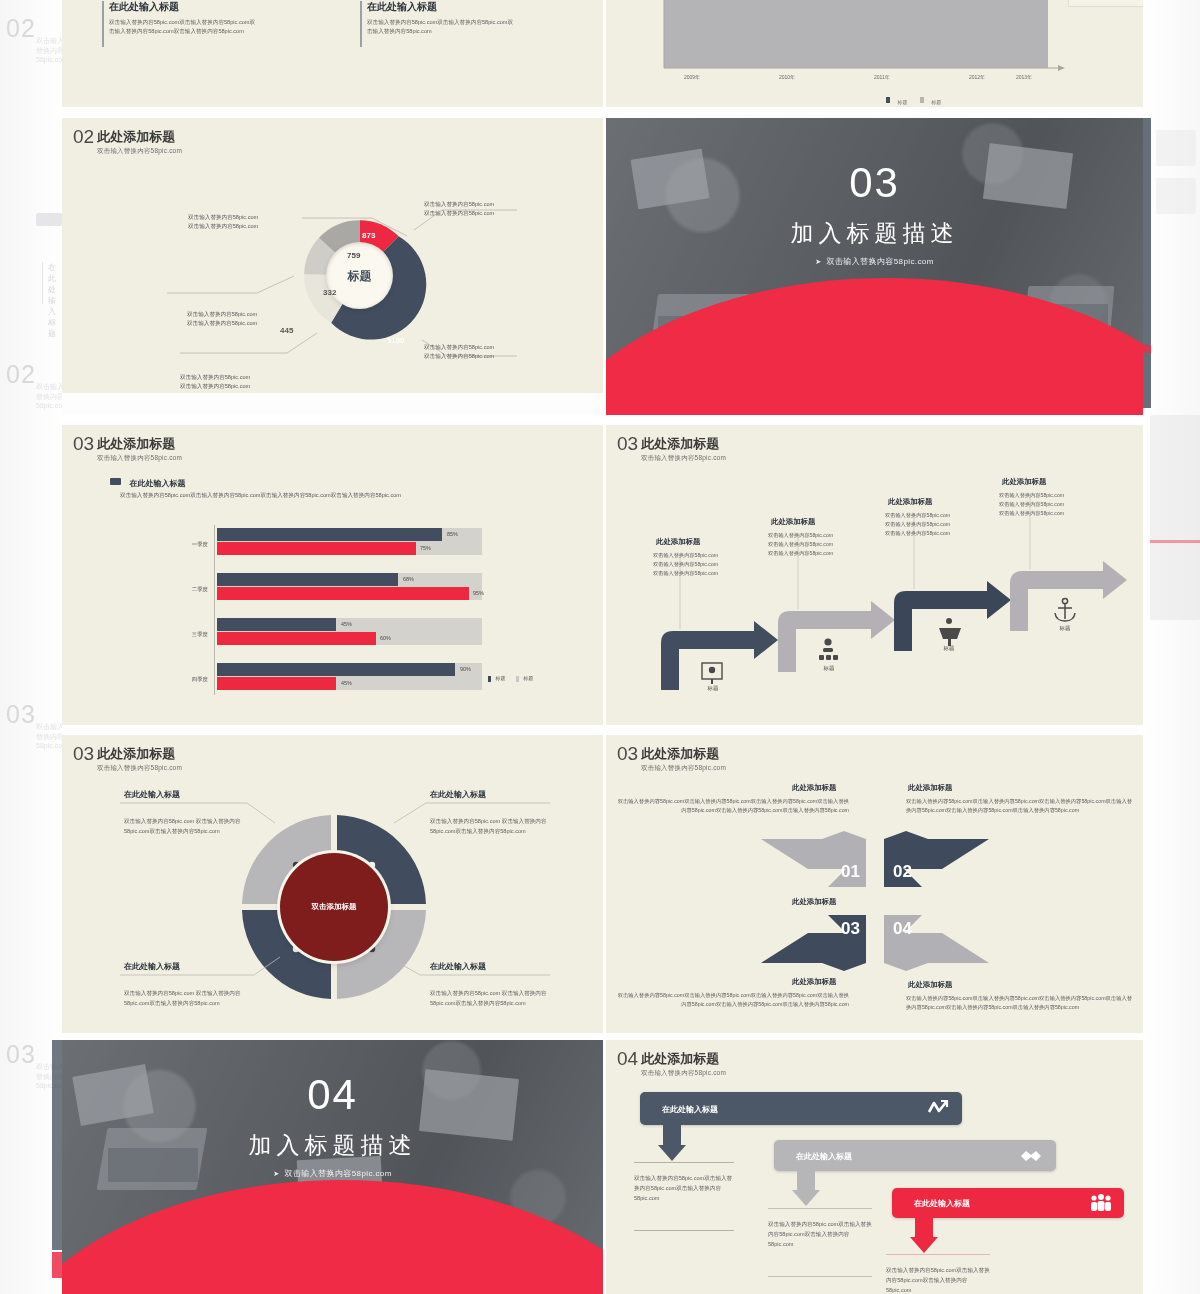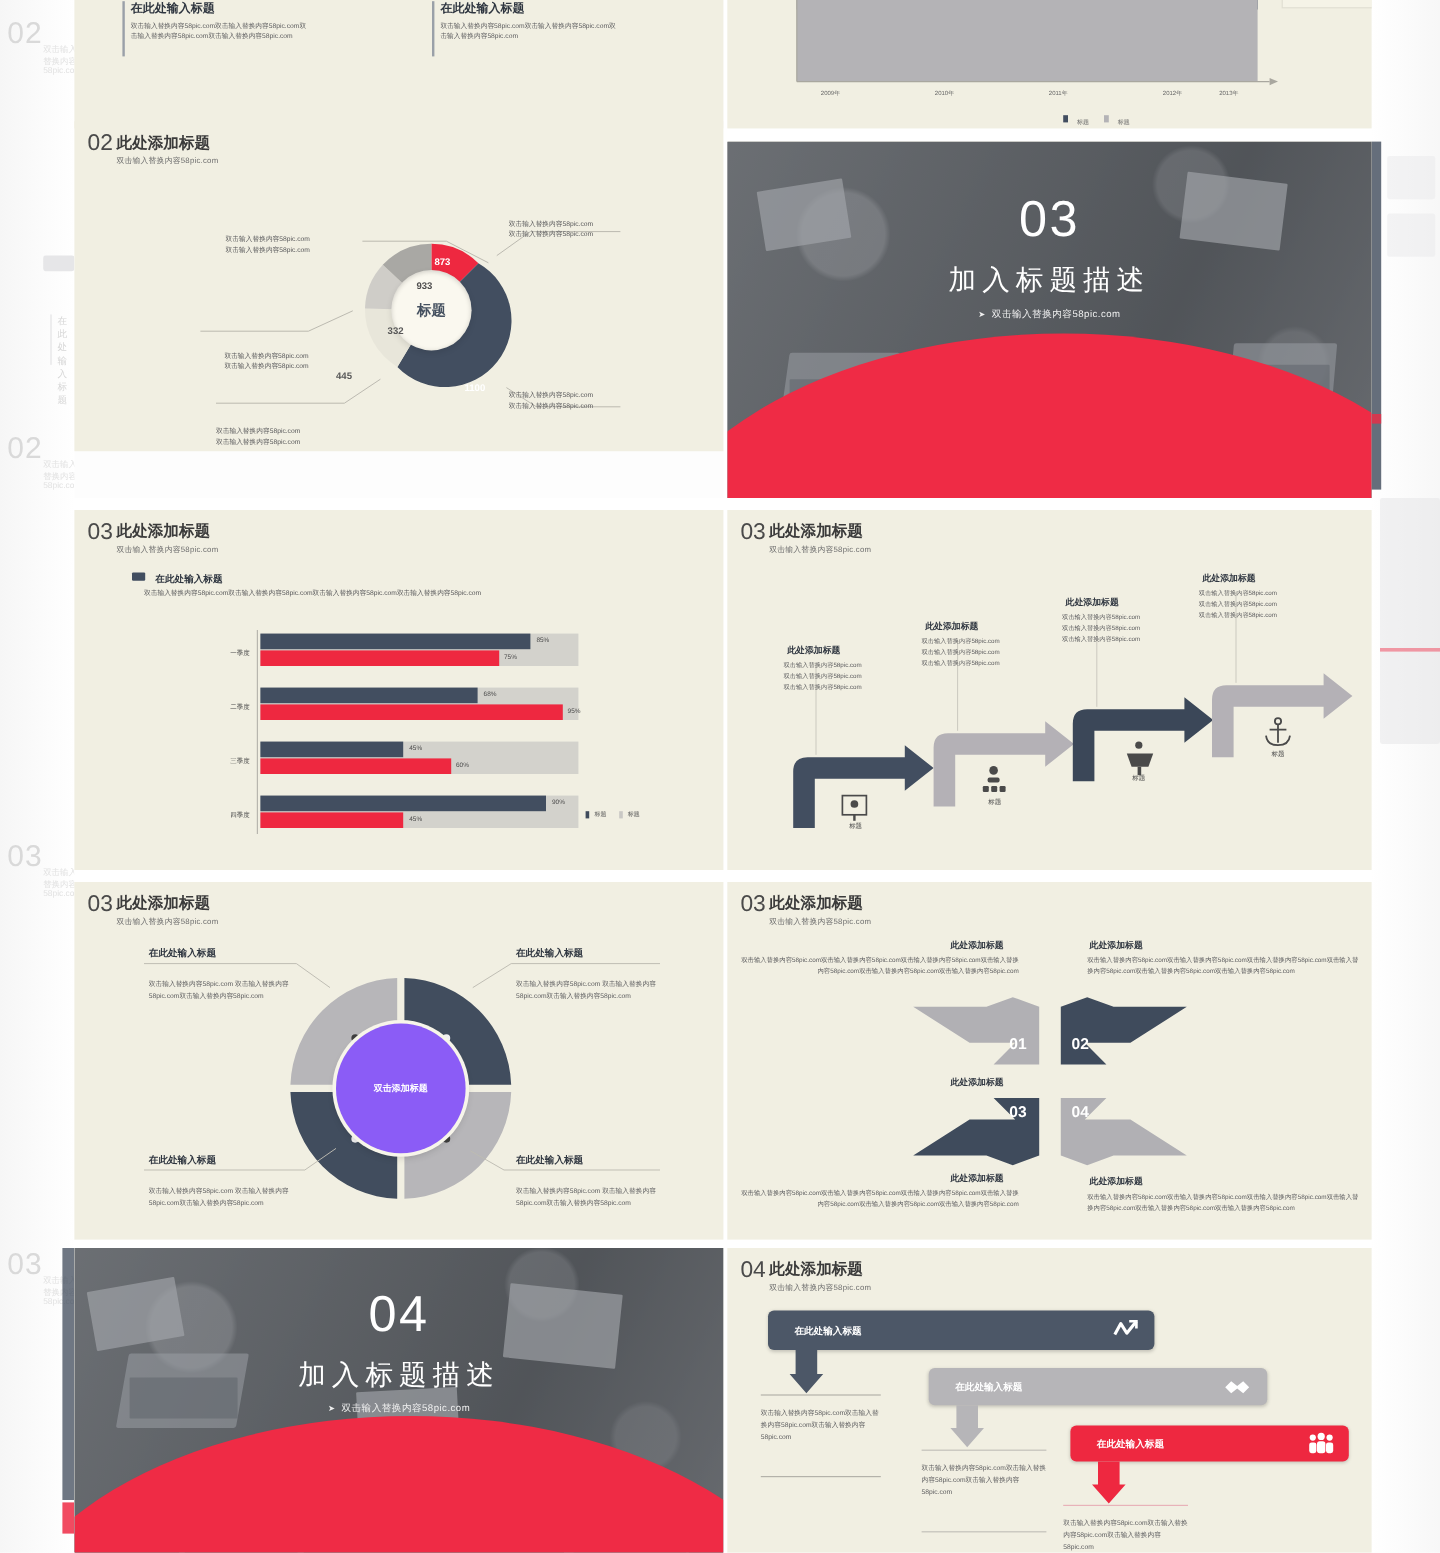--- a/index.html
+++ b/index.html
@@ -87,29 +87,29 @@
   .bar-d{position:absolute;background:#424e60;}
   .bar-r{position:absolute;background:#ee2840;}
   .bar-cat{position:absolute;font-size:5.4px;color:#4b4b4b;text-align:right;}
   .bar-pct{position:absolute;font-size:5.4px;color:#4a4a4a;}
   .axis-v{position:absolute;background:#b8b6ae;}
 
   
   .step-ttl{position:absolute;font-size:7.4px;color:#2f3640;font-weight:bold;}
   .step-p{position:absolute;font-size:5.2px;color:#5d5d5f;line-height:1.75;}
   .ico-lbl{position:absolute;font-size:5.4px;color:#4b4b4b;text-align:center;}
-  .q-core{position:absolute;border-radius:50%;background:#8b5cf6;
+  .q-core{position:absolute;border-radius:50%;background:#7f1d1d;
     box-shadow:0 0 0 3px #f7f5ea,0 3px 7px rgba(0,0,0,.2);}
   .q-core span{position:absolute;inset:0;display:flex;align-items:center;
     justify-content:center;color:#fff;font-size:7.5px;font-weight:bold;}
   .q-ttl{position:absolute;font-size:8px;color:#2f3640;font-weight:bold;}
   .q-p{position:absolute;font-size:5.6px;color:#5d5d5f;line-height:1.75;width:138px;}
 
   
-  .x-num{position:absolute;color:#fff;font-size:13px;font-weight:bold;}
+  .x-num{position:absolute;color:#fff;font-size:17px;font-weight:bold;}
   .x-ttl{position:absolute;font-size:7.4px;color:#2f3640;font-weight:bold;}
   .x-p{position:absolute;font-size:5.3px;color:#5d5d5f;line-height:1.7;}
 
   
   .fbar{position:absolute;border-radius:5px;box-shadow:0 1px 3px rgba(0,0,0,.18);}
   .fbar span{position:absolute;left:22px;top:50%;transform:translateY(-50%);
     color:#fff;font-size:8px;font-weight:bold;}
   .frule{position:absolute;height:1px;}
   .fp{position:absolute;font-size:5.6px;color:#5d5d5f;line-height:1.8;width:80px;}
 
@@ -191,21 +191,21 @@
         <span class="axislbl" style="position:static;margin:0 8px 0 3px;">标题</span>
         <span style="display:inline-block;width:4px;height:6px;background:#b4b3b6;vertical-align:middle;"></span>
         <span class="axislbl" style="position:static;margin-left:3px;">标题</span>
       </div>
 
       <div class="callout" style="left:462px;top:-8px;width:140px;height:105px;">
         
       </div>
     </div>
 
-    <div class="slide" style="left:0;top:101px;width:541px;height:275px;">
+    <div class="slide" style="left:0;top:118px;width:541px;height:275px;">
       <div class="hdr" style="left:11px;top:9px;">
         <span class="num">02</span><span class="ttl">此处添加标题</span>
         <div class="sub">双击输入替换内容58pic.com</div>
       </div>
 
       <svg width="541" height="297" style="position:absolute;left:0;top:0;">
         <polyline points="240,100 310,100 345,118" fill="none" stroke="#b9b7ad" stroke-width=".8"></polyline>
         <polyline points="105,175 195,175 232,158" fill="none" stroke="#b9b7ad" stroke-width=".8"></polyline>
         <polyline points="118,235 225,235 255,215" fill="none" stroke="#b9b7ad" stroke-width=".8"></polyline>
         <polyline points="455,92 380,92 352,112" fill="none" stroke="#b9b7ad" stroke-width=".8"></polyline>
@@ -224,21 +224,21 @@
         </svg>
         <div class="donut-hole" style="left:34px;top:34px;width:67px;height:67px;">
           <span>标题</span>
         </div>
       </div>
 
       <div class="dval" style="left:300px;top:113px;color:#fff;">873</div>
       <div class="dval" style="left:325px;top:218px;color:#fff;">1100</div>
       <div class="dval" style="left:218px;top:208px;color:#585858;">445</div>
       <div class="dval" style="left:261px;top:170px;color:#585858;">332</div>
-      <div class="dval" style="left:285px;top:133px;color:#4c4c4c;">933</div>
+      <div class="dval" style="left:285px;top:133px;color:#4c4c4c;">759</div>
 
       <div class="tiny" style="position:absolute;left:125px;top:192px;">
         <div>双击输入替换内容58pic.com</div>
         <div>双击输入替换内容58pic.com</div>
       </div>
       <div class="tiny" style="position:absolute;left:118px;top:255px;">
         <div>双击输入替换内容58pic.com</div>
         <div>双击输入替换内容58pic.com</div>
       </div>
       <div class="tiny" style="position:absolute;left:126px;top:95px;">

